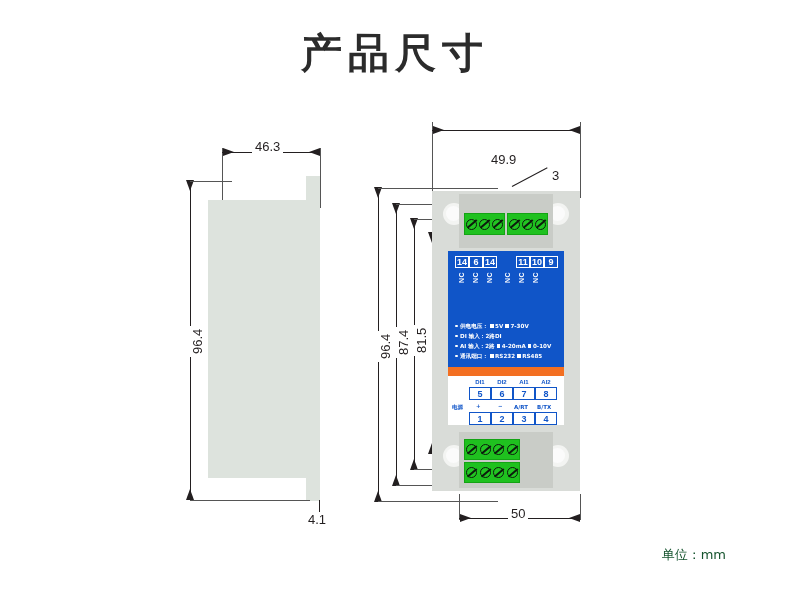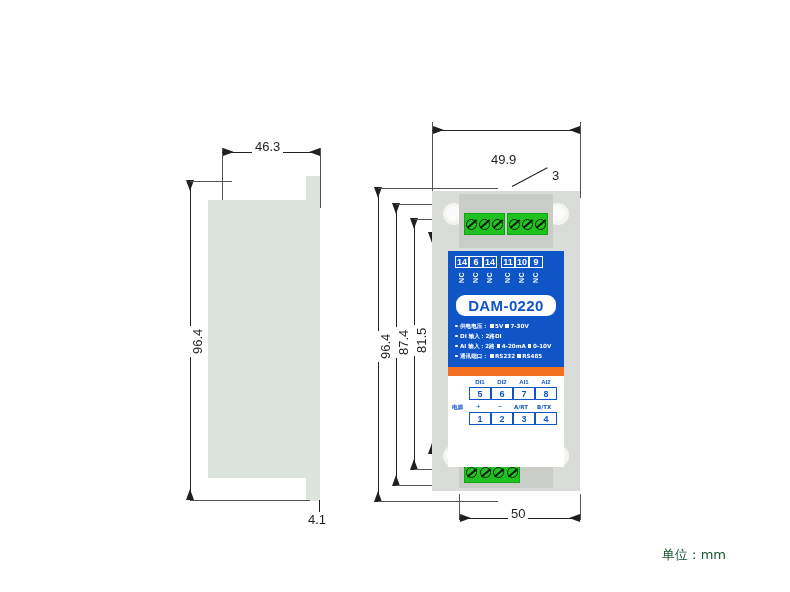--- a/index.html
+++ b/index.html
@@ -49,29 +49,29 @@
     background:#d9dcd8;
   }
   .hole{position:absolute;width:15px;height:15px;border-radius:50%;background:#fbfbfb;}
   .hub{position:absolute;width:22px;height:22px;border-radius:50%;background:#f3f4f2;}
   .term-housing{position:absolute;background:#c9ccc7;}
   .green-block{position:absolute;background:#1fc11f;border:1px solid #14a314;box-sizing:border-box;display:flex;align-items:center;justify-content:space-around;}
   .screw{width:11px;height:11px;border-radius:50%;border:1.6px solid #0d1a0d;position:relative;box-sizing:border-box;background:#22c522;}
   .screw:after{content:"";position:absolute;left:-1px;top:3.6px;width:12px;height:1.6px;background:#0d1a0d;transform:rotate(-40deg);}
 
   
-  .faceplate{position:absolute;left:16px;top:60px;width:116px;height:216px;background:#ffffff;overflow:hidden;}
+  .faceplate{position:absolute;left:16px;top:60px;width:116px;height:174px;background:#ffffff;overflow:hidden;}
   .blue-area{position:absolute;left:0;top:0;width:116px;height:122px;background:#1055c8;}
   .orange-band{position:absolute;left:0;top:116px;width:116px;height:9px;background:#f36f21;}
 
   .term-row-top{position:absolute;left:7px;top:5px;display:flex;gap:0px;}
   .tcell{width:14px;height:12px;border:1px solid #ffffff;box-sizing:border-box;background:#1055c8;color:#fff;
          font-size:9px;font-weight:bold;display:flex;align-items:center;justify-content:center;
          font-family:"Liberation Sans",sans-serif;}
-  .tcell.gap{margin-left:4px;}
+  .tcell.gap{margin-left:19px;}
   .nc-row{position:absolute;left:7px;top:18px;display:flex;}
   .nc{width:14px;height:16px;display:flex;align-items:center;justify-content:center;color:#fff;font-size:7px;font-weight:bold;}
   .nc span{transform:rotate(-90deg);display:block;letter-spacing:0.5px;}
   .nc.gap{margin-left:4px;}
 
   .model-badge{
     position:absolute;left:8px;top:44px;width:100px;height:21px;
     background:#ffffff;border-radius:9px;
     display:flex;align-items:center;justify-content:center;
     color:#1055c8;font-size:15px;font-weight:bold;letter-spacing:0.4px;
@@ -101,20 +101,21 @@
 
   
   #unit-note{position:absolute;right:64px;top:546px;font-size:13px;color:#14532d;
              font-family:"DejaVu Sans","Liberation Sans",sans-serif;}
 </style>
 </head>
 <body>
 
 <div class="stage">
 
+  <div id="page-title">产品尺寸</div>
 
   <div>
 
     <div class="ext-v" style="left:222px;top:148px;height:60px;"></div>
     <div class="ext-v" style="left:320px;top:148px;height:60px;"></div>
     <div class="dimline-h" style="left:222px;top:152px;width:98px;"></div>
     <div class="arrow right" style="left:223px;top:148px;"></div>
     <div class="arrow left" style="left:309px;top:148px;"></div>
     <div class="dimtext" style="left:252px;top:139px;">46.3</div>
 
@@ -239,21 +240,20 @@
               <span>NC</span>
             </div>
           <div class="nc">
               <span>NC</span>
             </div>
           <div class="nc">
               <span>NC</span>
             </div>
         </div>
 
-        <div class="model-badge">DAM-0220</div>
 
         <div class="spec-list">
           <div class="spec-line">
             <span class="bullet"></span>
             <span>供电电压：</span>
             <span class="sq"></span>
               <span>5V</span>
             <span class="sq"></span>
               <span>7-30V</span>
           </div>

